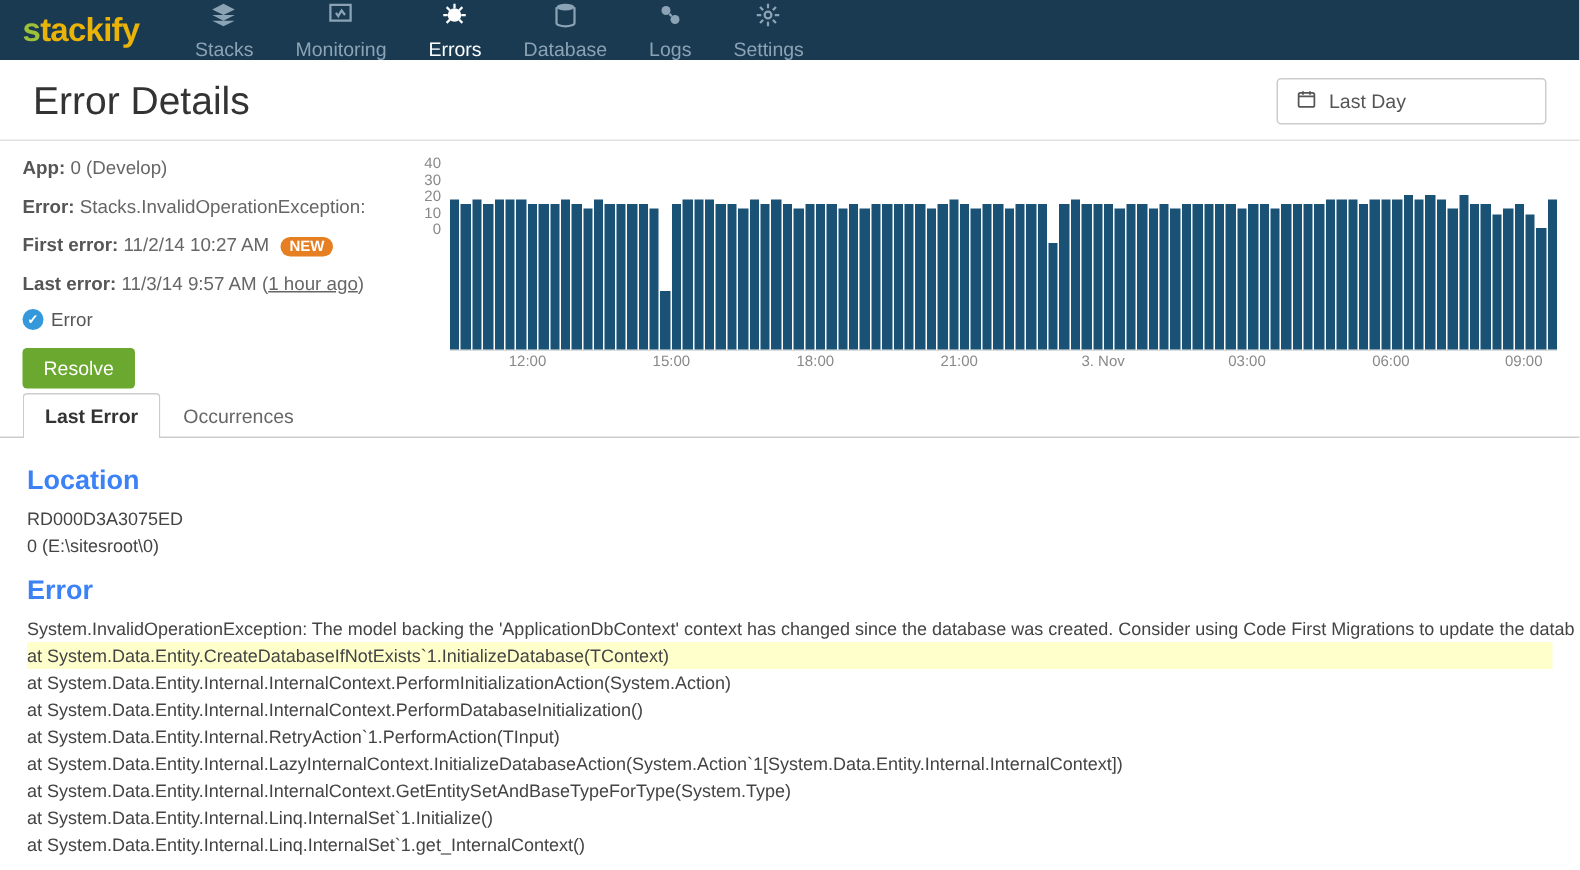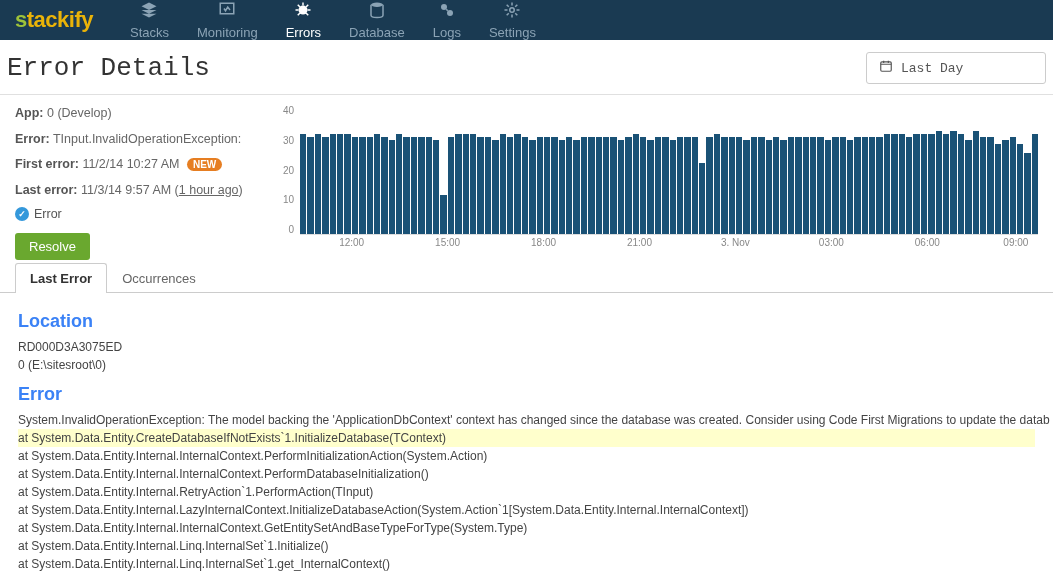--- a/index.html
+++ b/index.html
@@ -6,37 +6,37 @@
 body { font-family: -apple-system, BlinkMacSystemFont, "Segoe UI", Helvetica, Arial, sans-serif; font-size: 13px; color: #333; background: #fff; width: 1053px; height: 580px; overflow: hidden; }
 .topbar { background: #1a3a52; height: 40px; display: flex; align-items: center; padding: 0 15px; }
 .logo { font-size: 22px; font-weight: 600; letter-spacing: -0.5px; margin-right: 25px; }
 .logo-s { color: #9dc23a; }
 .logo-rest { color: #eab308; }
 .nav { display: flex; gap: 4px; }
 .nav-item { display: flex; align-items: center; gap: 6px; padding: 6px 12px; color: #8ba3b5; font-size: 13px; cursor: pointer; border-radius: 3px; flex-direction: column; }
 .nav-item.active { color: #fff; }
 .nav-icon { width: 18px; height: 18px; display: inline-flex; align-items: center; justify-content: center; }
 .nav-icon svg { width: 100%; height: 100%; fill: currentColor; }
-.header-row { display: flex; justify-content: space-between; align-items: center; padding: 12px 7px 10px; font-family: Liberation Mono, monospace; }
+.header-row { display: flex; justify-content: space-between; align-items: center; padding: 12px 22px 10px; }
 .page-title { font-size: 26px; font-weight: 400; color: #333; }
 .date-picker { border: 1px solid #ccc; border-radius: 3px; padding: 6px 12px; display: flex; align-items: center; gap: 8px; min-width: 180px; color: #555; cursor: pointer; }
 .divider { border-top: 1px solid #e0e0e0; }
 .content { display: flex; padding: 10px 15px 0; gap: 20px; }
 .meta { width: 235px; font-size: 12.5px; color: #666; display: flex; flex-direction: column; gap: 8px; }
 .meta b { color: #555; font-weight: 700; margin-top: 16px; }
 .meta-line { line-height: 1.4; }
 .new-badge { background: #e67e22; color: #fff; font-size: 10px; font-weight: 700; padding: 1px 6px; border-radius: 9px; margin-left: 4px; }
 .underline { text-decoration: underline; }
 .active-line { display: flex; align-items: center; gap: 5px; color: #555; }
 .active-check { width: 14px; height: 14px; background: #3498db; border-radius: 50%; display: inline-flex; align-items: center; justify-content: center; }
 .active-check::after { content: "✓"; color: #fff; font-size: 9px; font-weight: 700; }
 .resolve-btn { background: #6aa82f; color: #fff; border: none; padding: 6px 14px; border-radius: 3px; font-size: 13px; cursor: pointer; align-self: flex-start; margin-top: 4px; }
 .chart-area { flex: 1; min-width: 0; }
 .chart { position: relative; height: 150px; padding-left: 30px; padding-bottom: 20px; }
-.y-axis { position: absolute; left: 0; top: 0; bottom: 20px; width: 28px; display: flex; flex-direction: column; justify-content: space-between; font-size: 10px; color: #888; text-align: right; padding-right: 4px; }
+.y-axis { position: absolute; left: 0; top: 0; bottom: 20px; width: 28px; display: flex; flex-direction: column; font-size: 10px; color: #888; text-align: right; padding-right: 4px; }
 .bars { position: absolute; left: 30px; right: 0; top: 0; bottom: 20px; display: flex; align-items: flex-end; gap: 1px; border-bottom: 1px solid #ddd; }
 .bar { flex: 1; background: #1a5276; min-width: 0; }
 .x-axis { position: absolute; left: 30px; right: 0; bottom: 0; height: 18px; display: flex; font-size: 10px; color: #888; }
 .x-tick { position: absolute; transform: translateX(-50%); }
 .tabs { display: flex; border-bottom: 1px solid #ccc; margin-top: 2px; padding: 0 15px; }
 .tab { padding: 7px 14px; font-size: 13px; color: #666; cursor: pointer; border: 1px solid transparent; border-bottom: none; position: relative; top: 1px; }
 .tab.active { background: #fff; border-color: #ccc; border-radius: 3px 3px 0 0; font-weight: 700; color: #333; }
 .detail { padding: 12px 18px; font-size: 12.5px; overflow: auto; }
 .section-h { font-size: 18px; font-weight: 700; color: #3b82f6; margin: 6px 0 6px; }
 .loc-text { font-size: 12px; color: #444; line-height: 1.5; }
@@ -115,21 +115,21 @@
           <path d="M3 9h18M8 3v4M16 3v4"></path>
         </svg></span>
     <span>Last Day</span>
   </div>
 </div>
 <div class="divider"></div>
 
 <div class="content">
   <div class="meta">
     <div class="meta-line"><b>App:</b> <span>0 (Develop)</span></div>
-    <div class="meta-line"><b>Error:</b> <span>TInput.InvalidOperationException:</span></div>
+    <div class="meta-line"><b>Error:</b> <span>Stacks.InvalidOperationException:</span></div>
     <div class="meta-line"><b>First error:</b> <span>11/2/14 10:27 AM</span> <span class="new-badge">NEW</span></div>
     <div class="meta-line"><b>Last error:</b> <span>11/3/14 9:57 AM (</span><span class="underline">1 hour ago</span><span>)</span></div>
     <div class="active-line">
         <span class="active-check"></span>
         <span>Error</span>
       </div>
     <button class="resolve-btn">Resolve</button>
   </div>
 
   <div class="chart-area">

